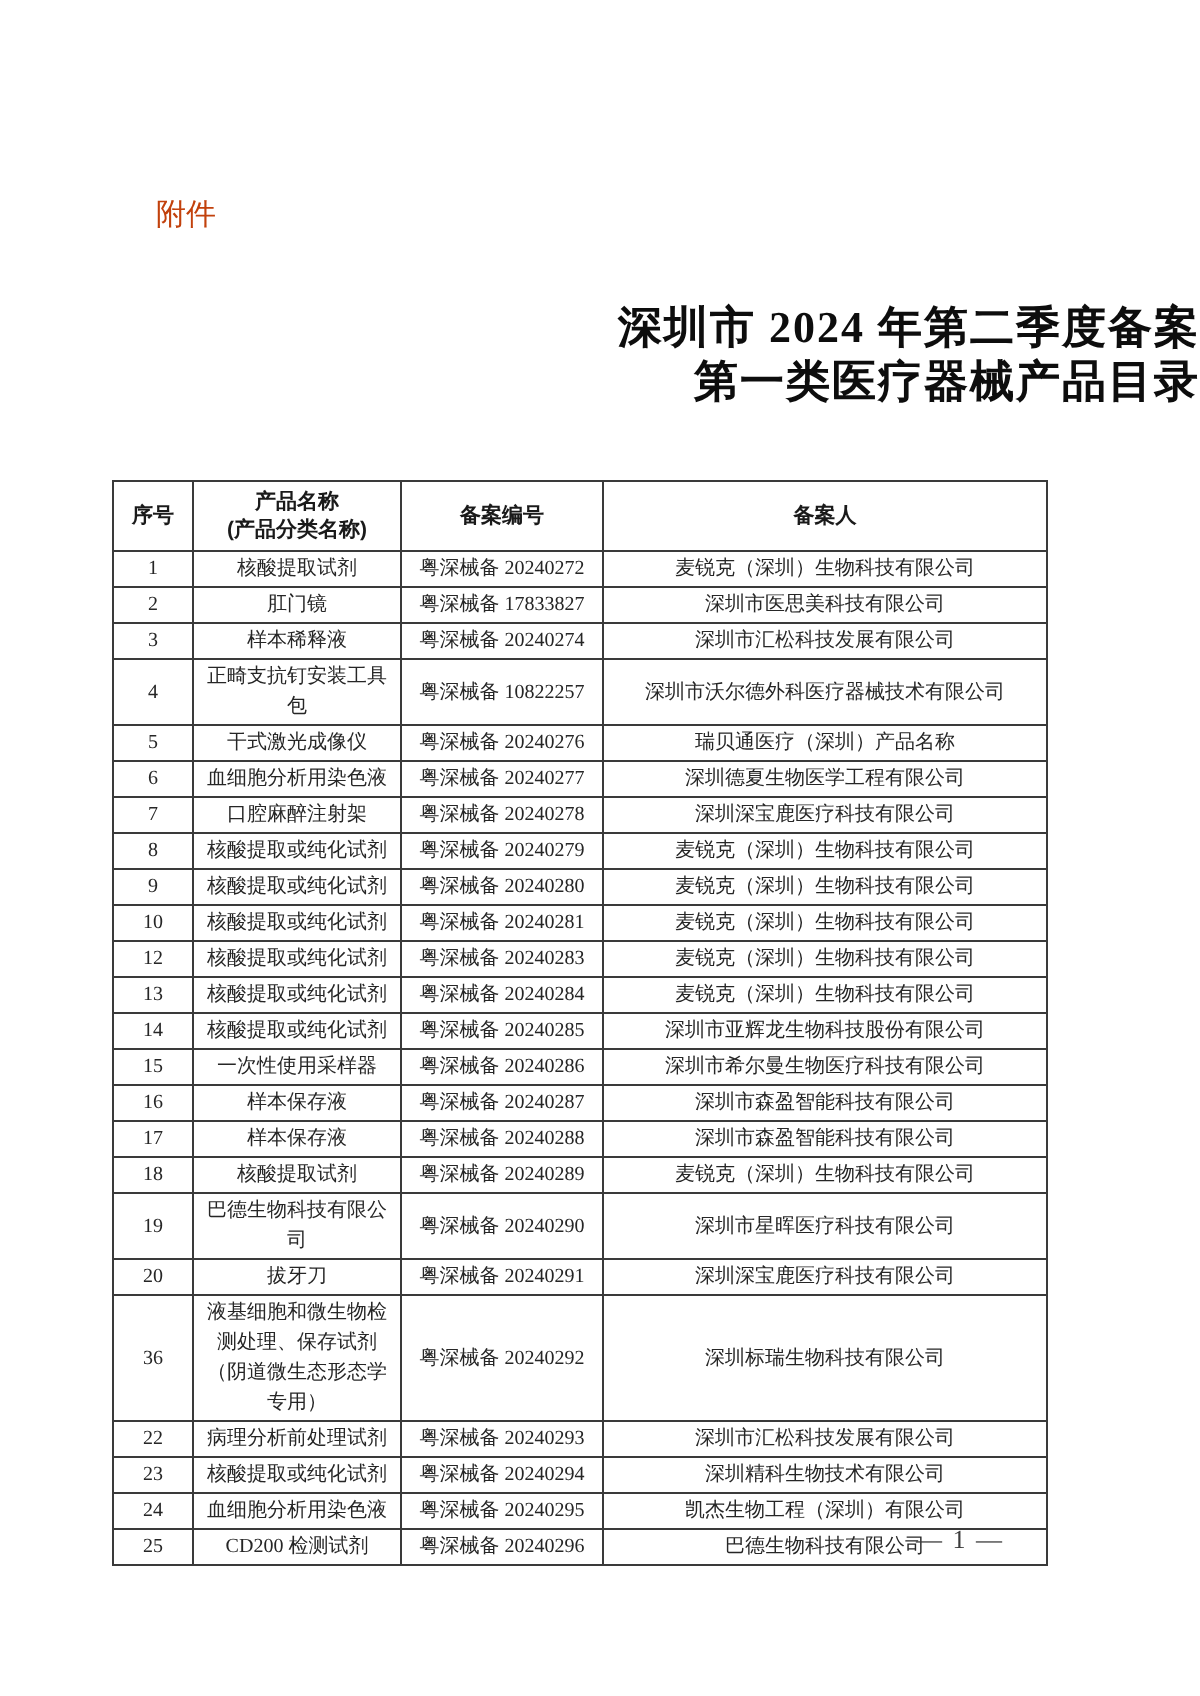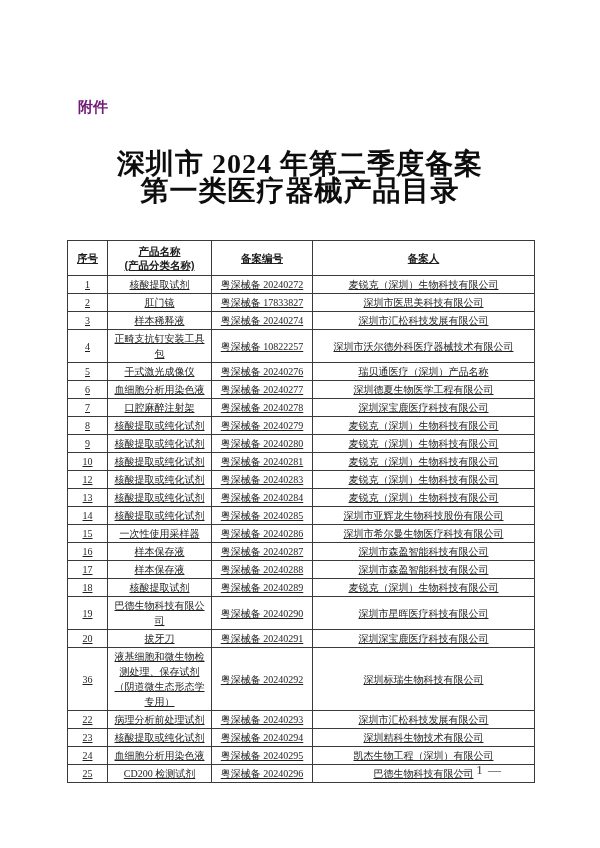--- a/index.html
+++ b/index.html
@@ -14,45 +14,44 @@
     background: #ffffff;
     overflow: hidden;
     font-family: "Liberation Serif", "DejaVu Serif", serif;
     color: #1f1f1f;
   }
   .attachment {
     position: absolute;
     left: 78px;
     top: 98px;
     font-family: "Liberation Sans", "DejaVu Sans", sans-serif;
-    font-weight: bold;
+    font-weight: normal;
     font-size: 15px;
-    color: #701a75;
+    color: #c2410c;
     text-align: center;
   }
   .doc-title {
     position: absolute;
     left: 0;
     right: 0;
     top: 150px;
-    text-align: center;
+    text-align: right;
     font-weight: bold;
-    font-size: 28px;
+    font-size: 22px;
     line-height: 27px;
     color: #0d0d0d;
     letter-spacing: 1px;
   }
   table.products {
     position: absolute;
-    left: 67px;
+    left: 56px;
     top: 240px;
     width: 467px;
     border-collapse: collapse;
     table-layout: fixed;
-    text-decoration: underline;
   }
   table.products col.c0 { width: 40px; }
   table.products col.c1 { width: 104px; }
   table.products col.c2 { width: 101px; }
   table.products col.c3 { width: 222px; }
   table.products th,
   table.products td {
     border: 1px solid #3a3a3a;
     text-align: center;
     vertical-align: middle;

